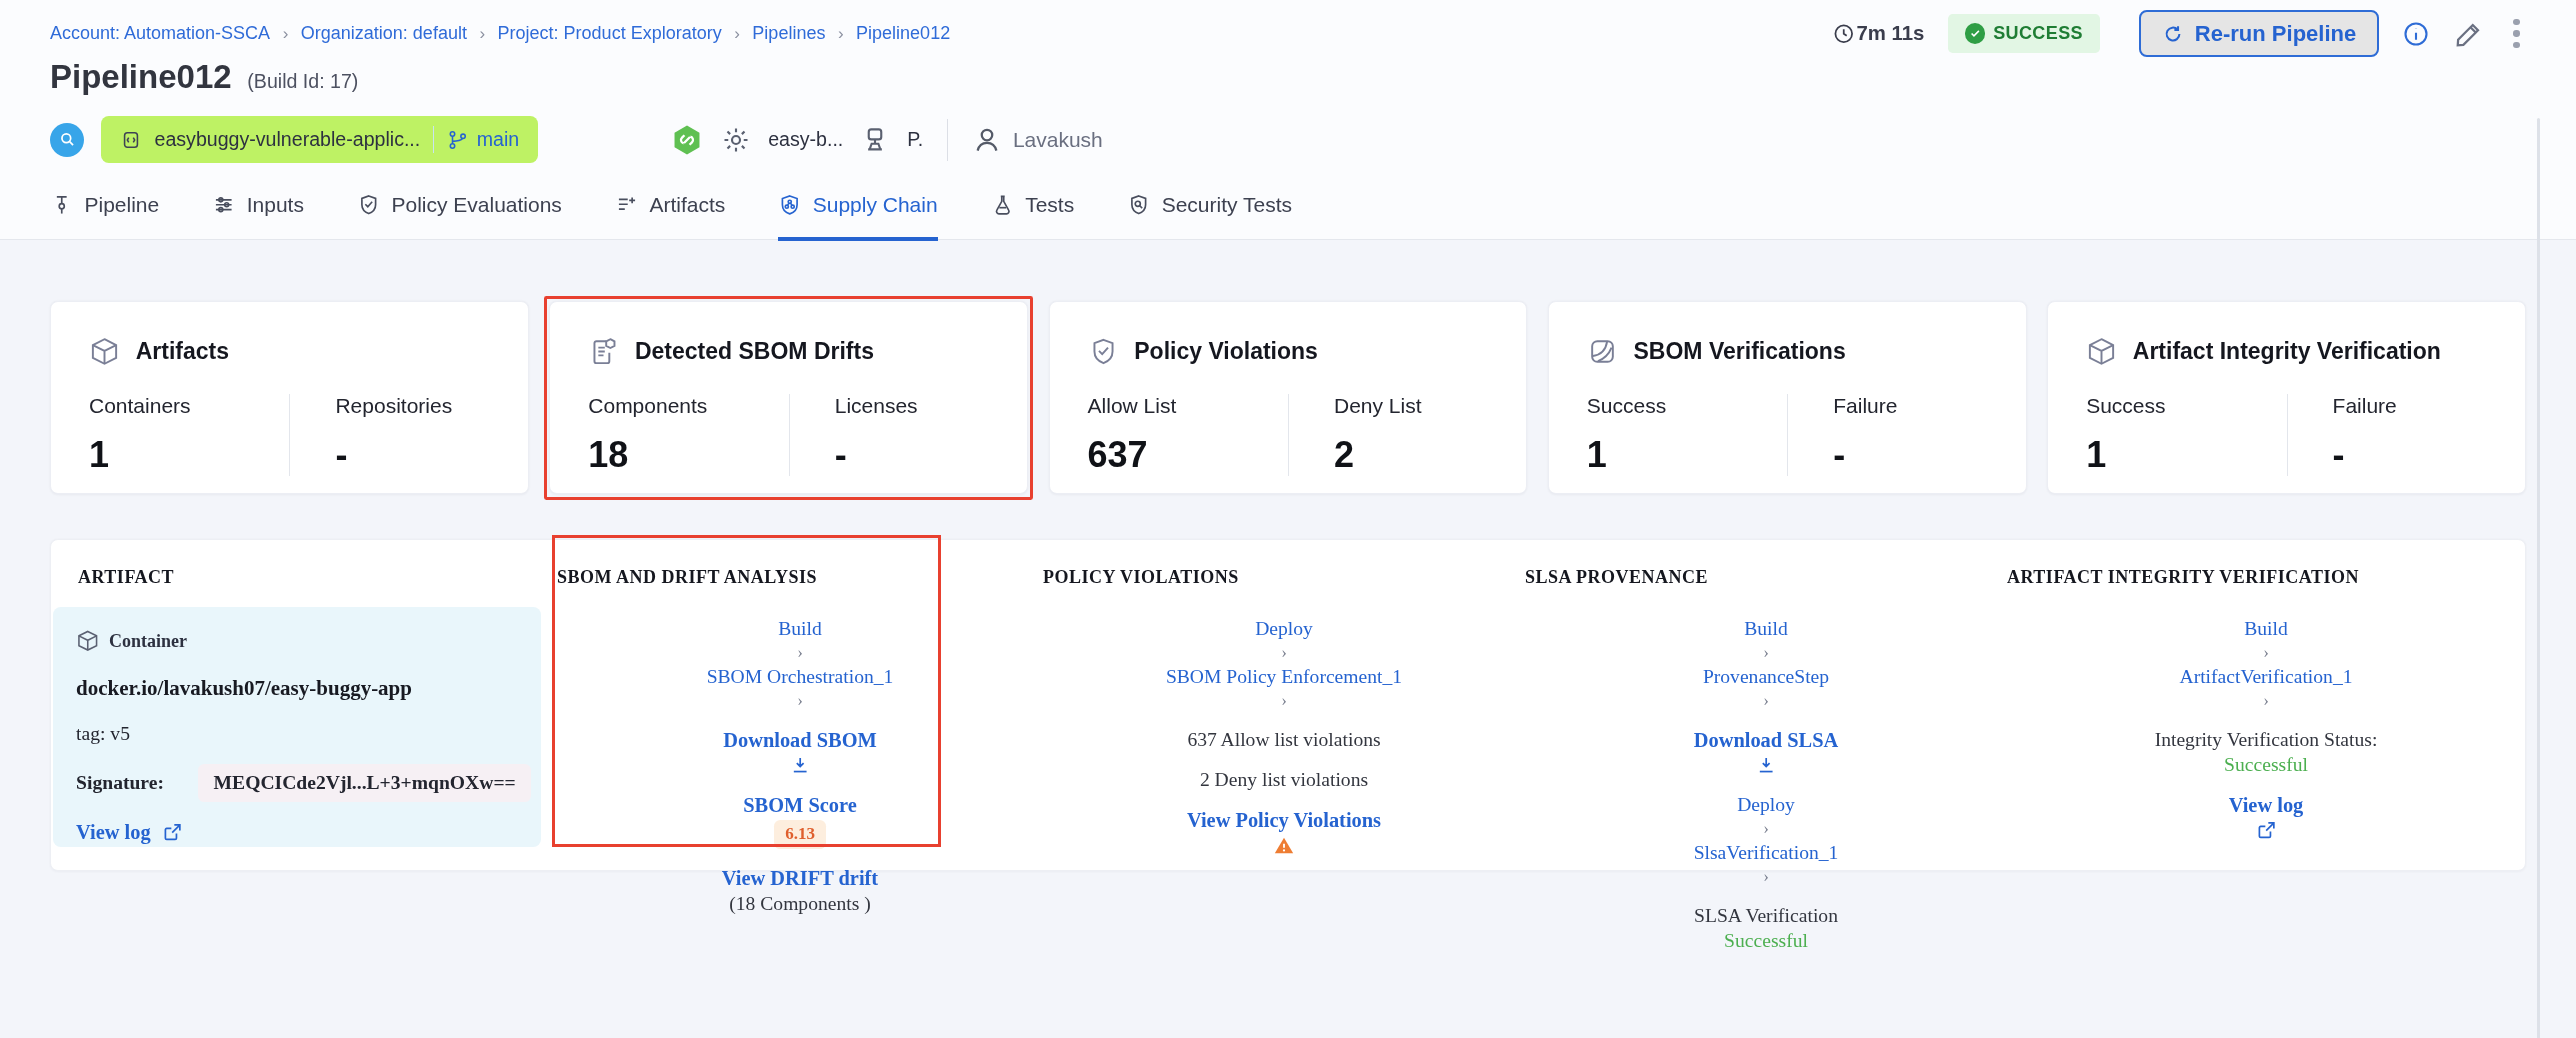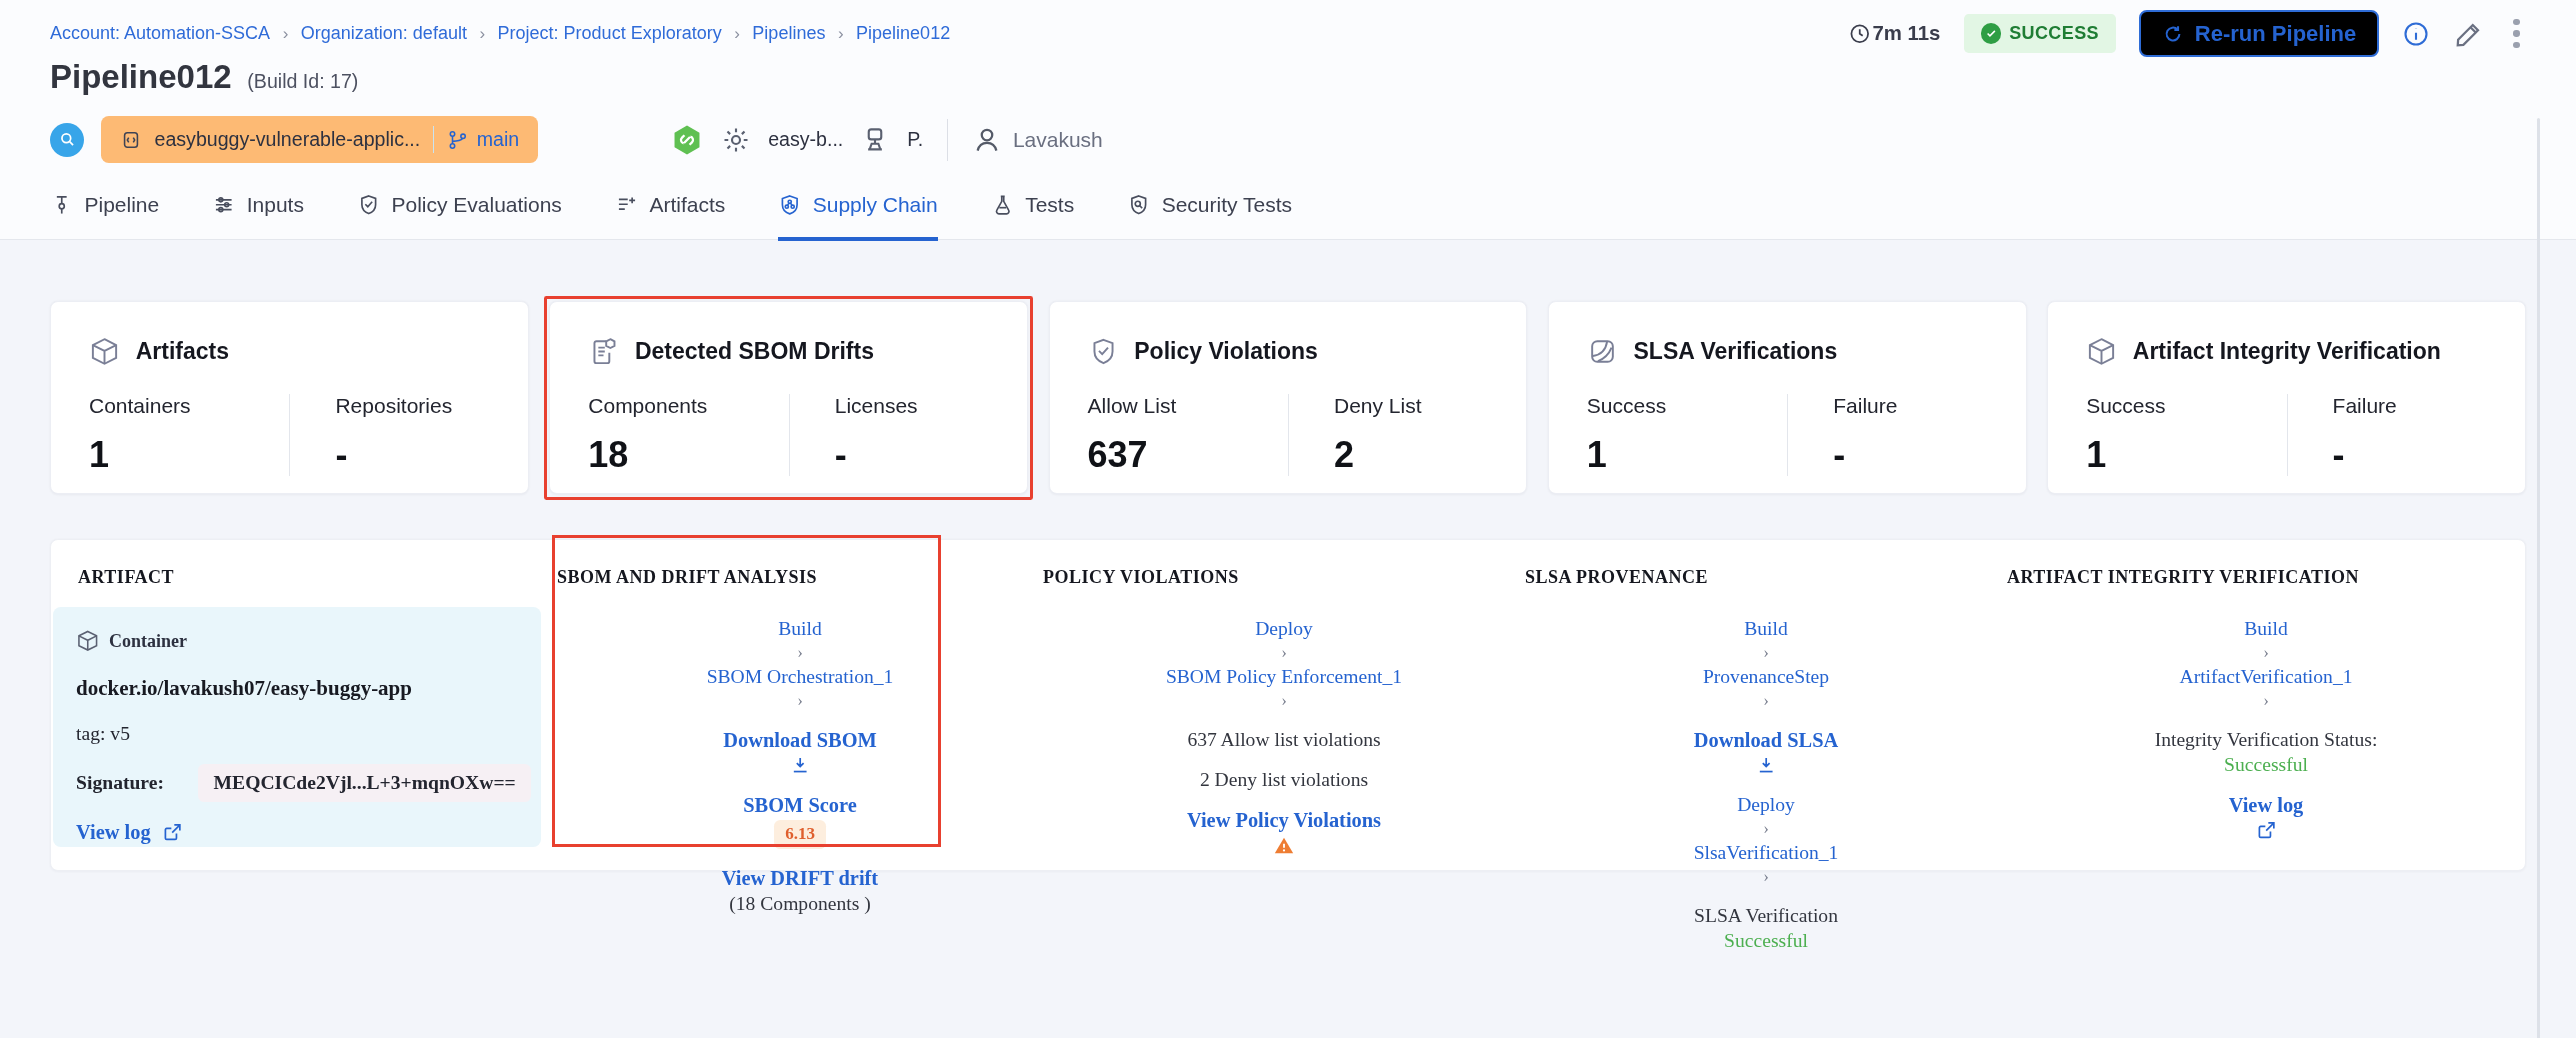--- a/index.html
+++ b/index.html
@@ -21,37 +21,37 @@
   .crumb-sep { color:#8b90a0; font-size:17px; margin:0 12.5px; }
 
   .top-actions { display:flex; align-items:center; gap:23.5px; }
   .duration { display:flex; align-items:center; gap:1px; font-size:20.4px; font-weight:600; color:#3a3d4c; }
   .duration svg { width:23.5px; height:23.5px; stroke:#3a3d4c; fill:none; stroke-width:1.8; }
   .status-badge { display:flex; align-items:center; gap:7.8px; background:#e2f6e4; color:#1f7d34;
     font-weight:700; font-size:18px; letter-spacing:0.4px; padding:9.4px 17px; border-radius:4.7px; }
   .check-circle { width:20.4px; height:20.4px; border-radius:50%; background:#2e9e44; display:flex; align-items:center; justify-content:center; }
   .check-circle svg { width:12.5px; height:12.5px; stroke:#fff; stroke-width:3; fill:none; }
   .rerun-btn { display:flex; align-items:center; gap:11px; height:47px; padding:0 20.4px;
-    border:2.4px solid #2e6cd6; border-radius:7.8px; background:#000000; color:#2563d0;
-    font-size:22px; font-weight:600; cursor:pointer; }
+    border:2.4px solid #2e6cd6; border-radius:7.8px; background:#e5e5e5; color:#2563d0;
+    font-size:22px; font-weight:600; cursor:pointer;margin-left:16px; }
   .rerun-btn svg { width:22px; height:22px; stroke:#2563d0; stroke-width:2.2; fill:none; }
   .icon-btn svg { width:30px; height:30px; fill:none; stroke-width:1.8; }
   .info-i svg { stroke:#2e6cd6; width:28px; height:28px; }
   .edit-i svg { stroke:#6a7082; }
   .kebab { display:flex; flex-direction:column; gap:5.5px; padding:3.1px 6.3px; cursor:pointer; }
   .kebab i { width:6.3px; height:6.3px; border-radius:50%; background:#9aa0ae; }
 
   .title-row { display:flex; align-items:baseline; gap:15.7px; margin-top:12.5px; }
   .title-row h1 { font-size:33px; font-weight:700; color:#32353f; }
   .build-id { font-size:19.6px; color:#4d5161; }
 
   .meta-row { display:flex; align-items:center; margin-top:19px; height:50px; }
   .trigger-circle { width:34px; height:34px; border-radius:50%; background:#38a5e9; display:flex; align-items:center; justify-content:center; margin-right:17px; }
   .trigger-circle svg { width:19px; height:19px; stroke:#fff; stroke-width:2.2; fill:none; }
-  .repo-pill { display:flex; align-items:center; gap:12.5px; background:#fdba74; border-radius:7.8px; height:47px; padding:0 19px; }
+  .repo-pill { display:flex; align-items:center; gap:12.5px; background:#bef264; border-radius:7.8px; height:47px; padding:0 19px; }
   .repo-pill svg { width:22px; height:22px; stroke:#3e4354; stroke-width:1.7; fill:none; }
   .repo-name { font-size:19.6px; color:#2d3140; }
   .pill-div { width:1.6px; height:27px; background:#c9e4f2; }
   .branch { display:flex; align-items:center; gap:7.8px; color:#2563d0; font-size:19.6px; }
   .branch svg { stroke:#2563d0; }
   .meta-mid { display:flex; align-items:center; gap:17px; margin-left:132px; }
   .hexagon svg { width:34px; height:34px; }
   .gear svg, .infra svg { width:30px; height:30px; stroke:#5a6070; stroke-width:1.7; fill:none; }
   .meta-text { font-size:19.6px; color:#2d3140; }
   .divider-v { width:1.6px; height:42px; background:#dcdfe6; margin:0 23.5px; }
@@ -371,21 +371,21 @@
           </div>
       </div>
     </div>
 
     <div class="card">
       <div class="card-head">
         <svg viewBox="0 0 24 24">
             <rect x="4" y="4" width="16" height="16" rx="4"></rect>
             <path d="M4.5 15.5C11 14.5 14.5 11 15.5 4.5M8.5 19.5c5-2 8.5-5.5 10.5-10.5"></path>
           </svg>
-        <span class="card-title">SLSA Verifications</span>
+        <span class="card-title">SBOM Verifications</span>
       </div>
       <div class="card-stats">
         <div class="stat">
             <div class="stat-label">Success</div>
             <div class="stat-value">1</div>
           </div>
         <div class="stat">
             <div class="stat-label">Failure</div>
             <div class="stat-value">-</div>
           </div>

